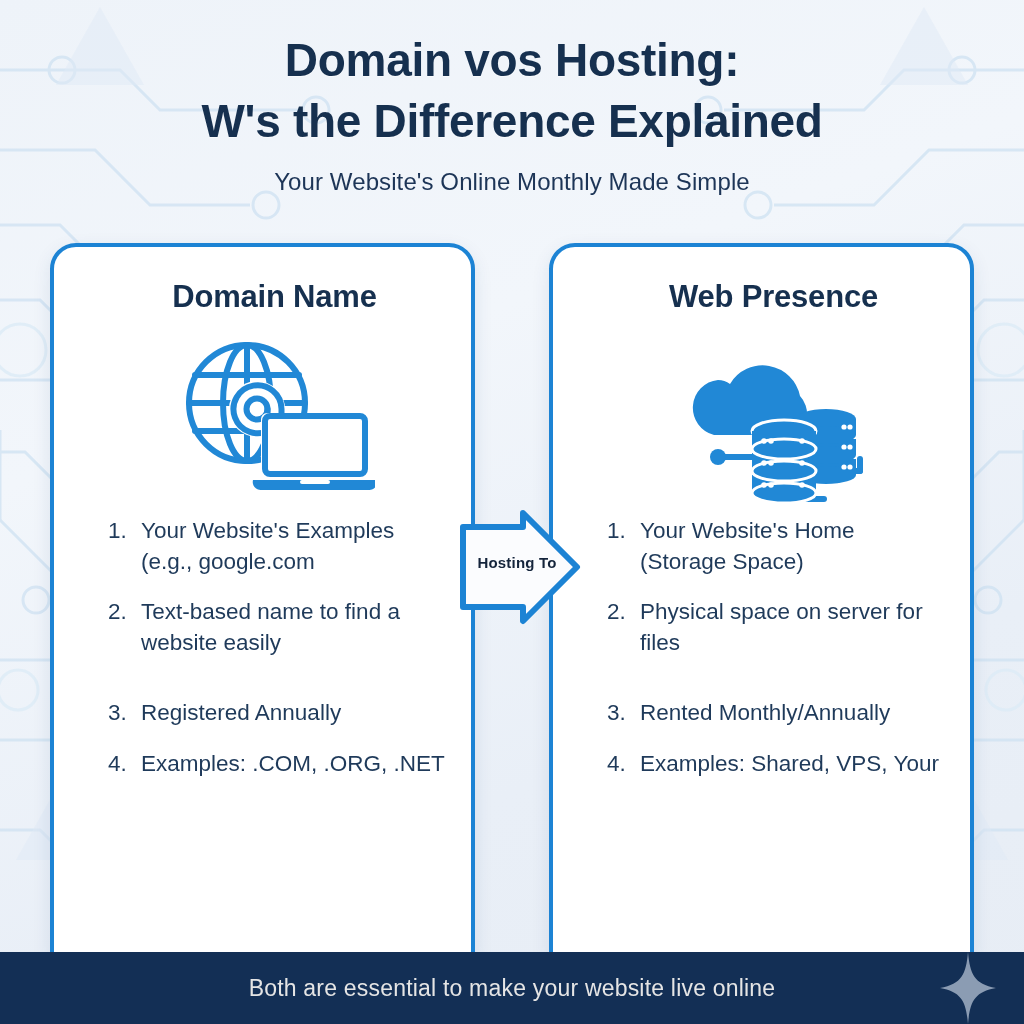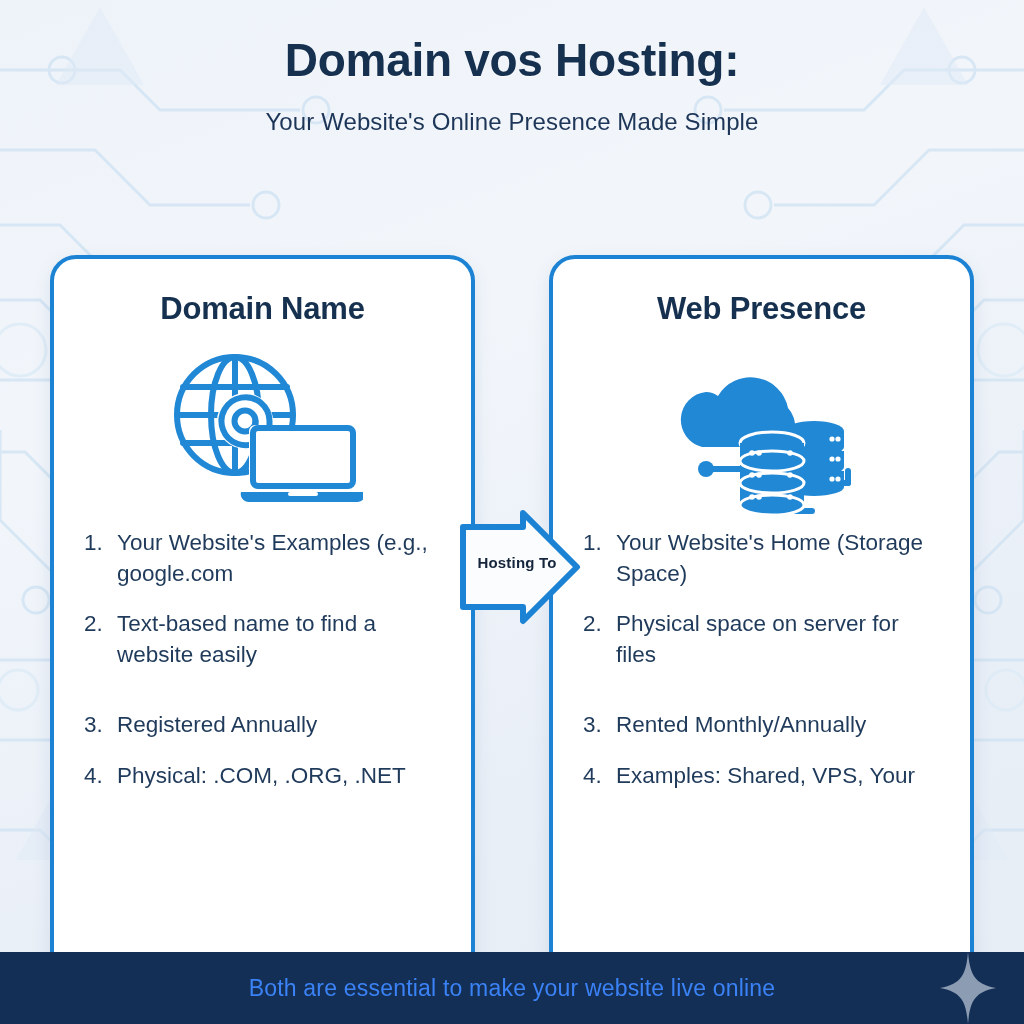--- a/index.html
+++ b/index.html
@@ -51,28 +51,29 @@
     margin-top: 17px;
     font-size: 24px;
     color: #1d3557;
     font-weight: 400;
     letter-spacing: 0.1px;
   }
 
   
   .card {
     position: absolute;
-    top: 255px;
+    top: 243px;
     width: 425px;
     height: 735px;
     background: #ffffff;
     border: 4px solid #1c83d4;
     border-radius: 26px;
     box-sizing: border-box;
     box-shadow: 0 6px 18px rgba(30,70,120,0.10);
+    padding-left: 24px;
   }
   .card-left  { left: 50px; }
   .card-right { left: 549px; }
 
   .card-title {
     margin-top: 32px;
     text-align: center;
     font-size: 31px;
     font-weight: bold;
     color: #16304f;
@@ -135,21 +136,21 @@
     bottom: 0;
     width: 1024px;
     height: 72px;
     background: #132f55;
     display: flex;
     align-items: center;
     justify-content: center;
     overflow: hidden;
   }
   .footer-text {
-    color: #3b82f6;
+    color: #e5e5e5;
     font-size: 23px;
     letter-spacing: 0.2px;
   }
   .footer-sparkle {
     position: absolute;
     right: 28px;
     top: 50%;
     transform: translateY(-50%);
   }
 </style>
@@ -199,22 +200,23 @@
 
     <circle cx="20" cy="350" r="26" fill="none" stroke="#dcebf6" stroke-width="3" opacity="0.8"></circle>
     <circle cx="1004" cy="350" r="26" fill="none" stroke="#dcebf6" stroke-width="3" opacity="0.8"></circle>
     <circle cx="18" cy="690" r="20" fill="none" stroke="#dcebf6" stroke-width="3" opacity="0.8"></circle>
     <circle cx="1006" cy="690" r="20" fill="none" stroke="#dcebf6" stroke-width="3" opacity="0.8"></circle>
   </svg>
 
   <div class="header">
     <h1 class="title">
       <span class="title-line">Domain vos Hosting:</span>
+      <span class="title-line">W's the Difference Explained</span>
     </h1>
-    <div class="subtitle">Your Website's Online Presence Made Simple</div>
+    <div class="subtitle">Your Website's Online Monthly Made Simple</div>
   </div>
 
   <div class="card card-left">
     <div class="card-title">Domain Name</div>
 
     <svg class="card-icon" viewBox="0 0 200 165" xmlns="http://www.w3.org/2000/svg">
       <g stroke="#2188d6" stroke-width="6" fill="none" stroke-linecap="round">
 
         <circle cx="72" cy="66" r="58"></circle>
 
@@ -251,21 +253,21 @@
       <li class="list-item">
         <span class="li-num">2.</span>
         <span class="li-text">Text-based name to find a website easily</span>
       </li>
       <li class="list-item gap-before">
         <span class="li-num">3.</span>
         <span class="li-text">Registered Annually</span>
       </li>
       <li class="list-item">
         <span class="li-num">4.</span>
-        <span class="li-text">Physical: .COM, .ORG, .NET</span>
+        <span class="li-text">Examples: .COM, .ORG, .NET</span>
       </li>
     </ul>
   </div>
 
   <div class="card card-right">
     <div class="card-title">Web Presence</div>
 
     <svg class="card-icon" viewBox="0 0 200 165" xmlns="http://www.w3.org/2000/svg">
 
       <path d="M40 98

